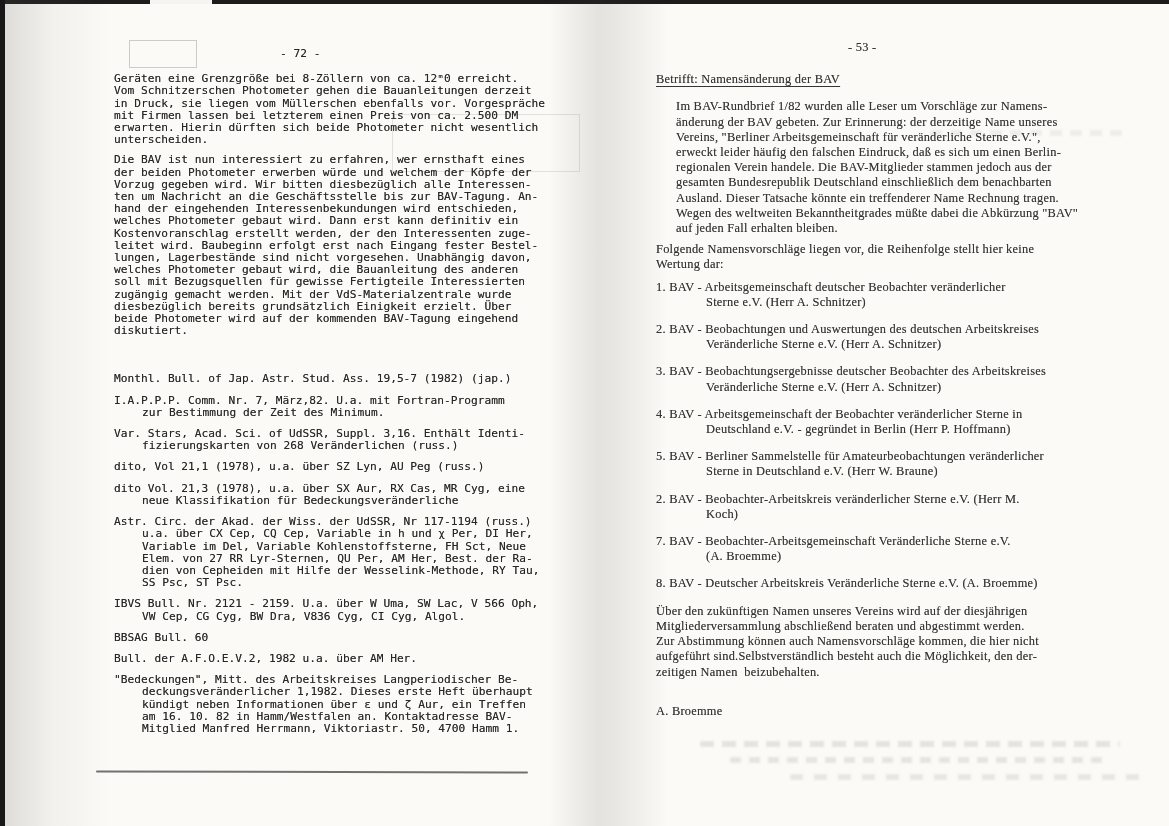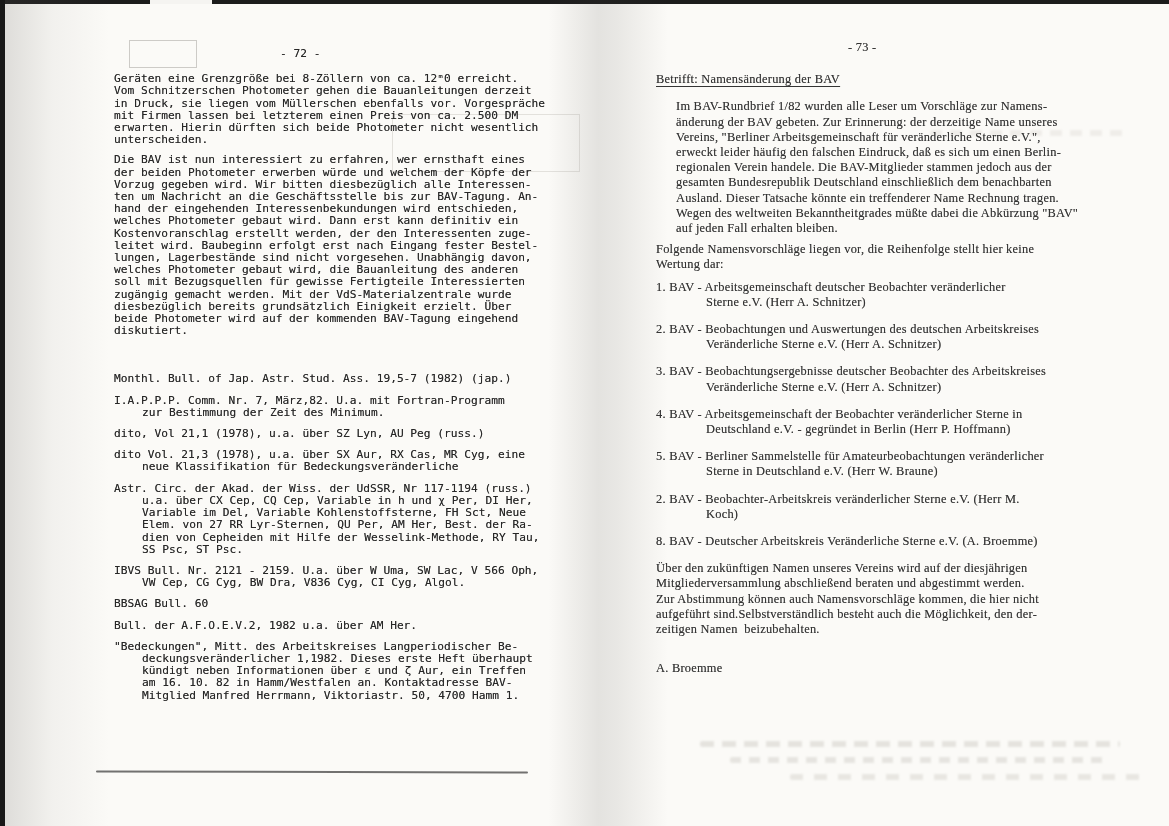--- a/index.html
+++ b/index.html
@@ -105,20 +105,22 @@
 welches Photometer gebaut wird, die Bauanleitung des anderen
 soll mit Bezugsquellen für gewisse Fertigteile Interessierten
 zugängig gemacht werden. Mit der VdS-Materialzentrale wurde
 diesbezüglich bereits grundsätzlich Einigkeit erzielt. Über
 beide Photometer wird auf der kommenden BAV-Tagung eingehend
 diskutiert.</div>
     <div class="lit-list">
         <div class="lit-item">Monthl. Bull. of Jap. Astr. Stud. Ass. 19,5-7 (1982) (jap.)</div>
         <div class="lit-item">I.A.P.P.P. Comm. Nr. 7, März,82. U.a. mit Fortran-Programm
 zur Bestimmung der Zeit des Minimum.</div>
+        <div class="lit-item">Var. Stars, Acad. Sci. of UdSSR, Suppl. 3,16. Enthält Identi-
+fizierungskarten von 268 Veränderlichen (russ.)</div>
         <div class="lit-item">dito, Vol 21,1 (1978), u.a. über SZ Lyn, AU Peg (russ.)</div>
         <div class="lit-item">dito Vol. 21,3 (1978), u.a. über SX Aur, RX Cas, MR Cyg, eine
 neue Klassifikation für Bedeckungsveränderliche</div>
         <div class="lit-item">Astr. Circ. der Akad. der Wiss. der UdSSR, Nr 117-1194 (russ.)
 u.a. über CX Cep, CQ Cep, Variable in h und χ Per, DI Her,
 Variable im Del, Variable Kohlenstoffsterne, FH Sct, Neue
 Elem. von 27 RR Lyr-Sternen, QU Per, AM Her, Best. der Ra-
 dien von Cepheiden mit Hilfe der Wesselink-Methode, RY Tau,
 SS Psc, ST Psc.</div>
         <div class="lit-item">IBVS Bull. Nr. 2121 - 2159. U.a. über W Uma, SW Lac, V 566 Oph,
@@ -127,21 +129,21 @@
         <div class="lit-item">Bull. der A.F.O.E.V.2, 1982 u.a. über AM Her.</div>
         <div class="lit-item">"Bedeckungen", Mitt. des Arbeitskreises Langperiodischer Be-
 deckungsveränderlicher 1,1982. Dieses erste Heft überhaupt
 kündigt neben Informationen über ε und ζ Aur, ein Treffen
 am 16. 10. 82 in Hamm/Westfalen an. Kontaktadresse BAV-
 Mitglied Manfred Herrmann, Viktoriastr. 50, 4700 Hamm 1.</div>
       </div>
   </div>
 
   <div class="page-right">
-    <div class="pnum">- 73 -</div>
+    <div class="pnum">- 53 -</div>
     <div class="subject-heading">Betrifft: Namensänderung der BAV</div>
     <div class="para intro-para">Im BAV-Rundbrief 1/82 wurden alle Leser um Vorschläge zur Namens-
 änderung der BAV gebeten. Zur Erinnerung: der derzeitige Name unseres
 Vereins, "Berliner Arbeitsgemeinschaft für veränderliche Sterne e.V.",
 erweckt leider häufig den falschen Eindruck, daß es sich um einen Berlin-
 regionalen Verein handele. Die BAV-Mitglieder stammen jedoch aus der
 gesamten Bundesrepublik Deutschland einschließlich dem benachbarten
 Ausland. Dieser Tatsache könnte ein treffenderer Name Rechnung tragen.
 Wegen des weltweiten Bekanntheitgrades müßte dabei die Abkürzung "BAV"
 auf jeden Fall erhalten bleiben.</div>
@@ -153,20 +155,22 @@
         <div class="proposal-item">2. BAV - Beobachtungen und Auswertungen des deutschen Arbeitskreises
 Veränderliche Sterne e.V. (Herr A. Schnitzer)</div>
         <div class="proposal-item">3. BAV - Beobachtungsergebnisse deutscher Beobachter des Arbeitskreises
 Veränderliche Sterne e.V. (Herr A. Schnitzer)</div>
         <div class="proposal-item">4. BAV - Arbeitsgemeinschaft der Beobachter veränderlicher Sterne in
 Deutschland e.V. - gegründet in Berlin (Herr P. Hoffmann)</div>
         <div class="proposal-item">5. BAV - Berliner Sammelstelle für Amateurbeobachtungen veränderlicher
 Sterne in Deutschland e.V. (Herr W. Braune)</div>
         <div class="proposal-item">2. BAV - Beobachter-Arbeitskreis veränderlicher Sterne e.V. (Herr M.
 Koch)</div>
+        <div class="proposal-item">7. BAV - Beobachter-Arbeitsgemeinschaft Veränderliche Sterne e.V.
+(A. Broemme)</div>
         <div class="proposal-item">8. BAV - Deutscher Arbeitskreis Veränderliche Sterne e.V. (A. Broemme)</div>
       </div>
     <div class="para closing-para">Über den zukünftigen Namen unseres Vereins wird auf der diesjährigen
 Mitgliederversammlung abschließend beraten und abgestimmt werden.
 Zur Abstimmung können auch Namensvorschläge kommen, die hier nicht
 aufgeführt sind.Selbstverständlich besteht auch die Möglichkeit, den der-
 zeitigen Namen  beizubehalten.</div>
     <div class="signature">A. Broemme</div>
   </div>
 

